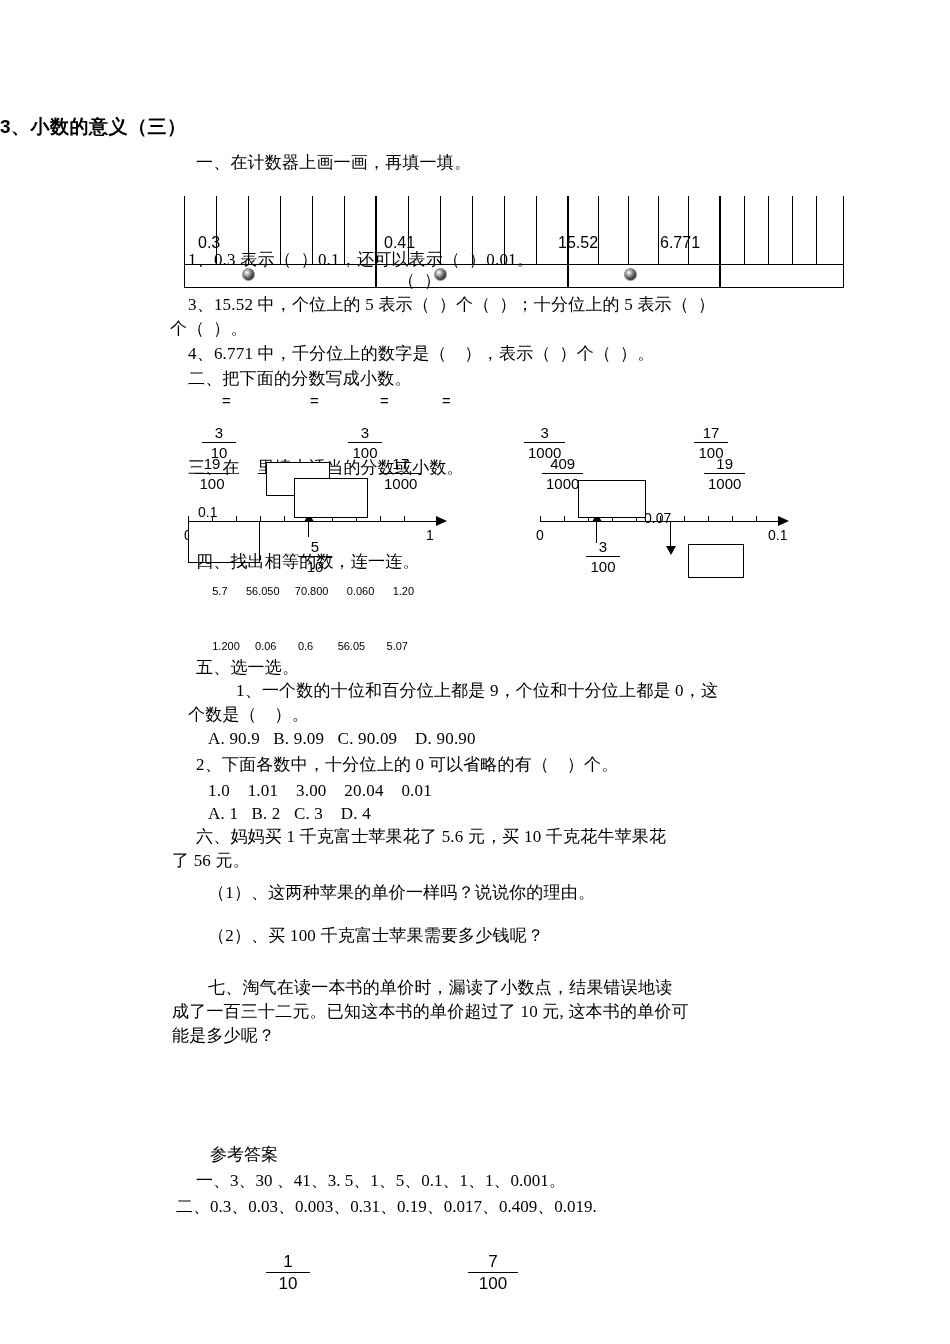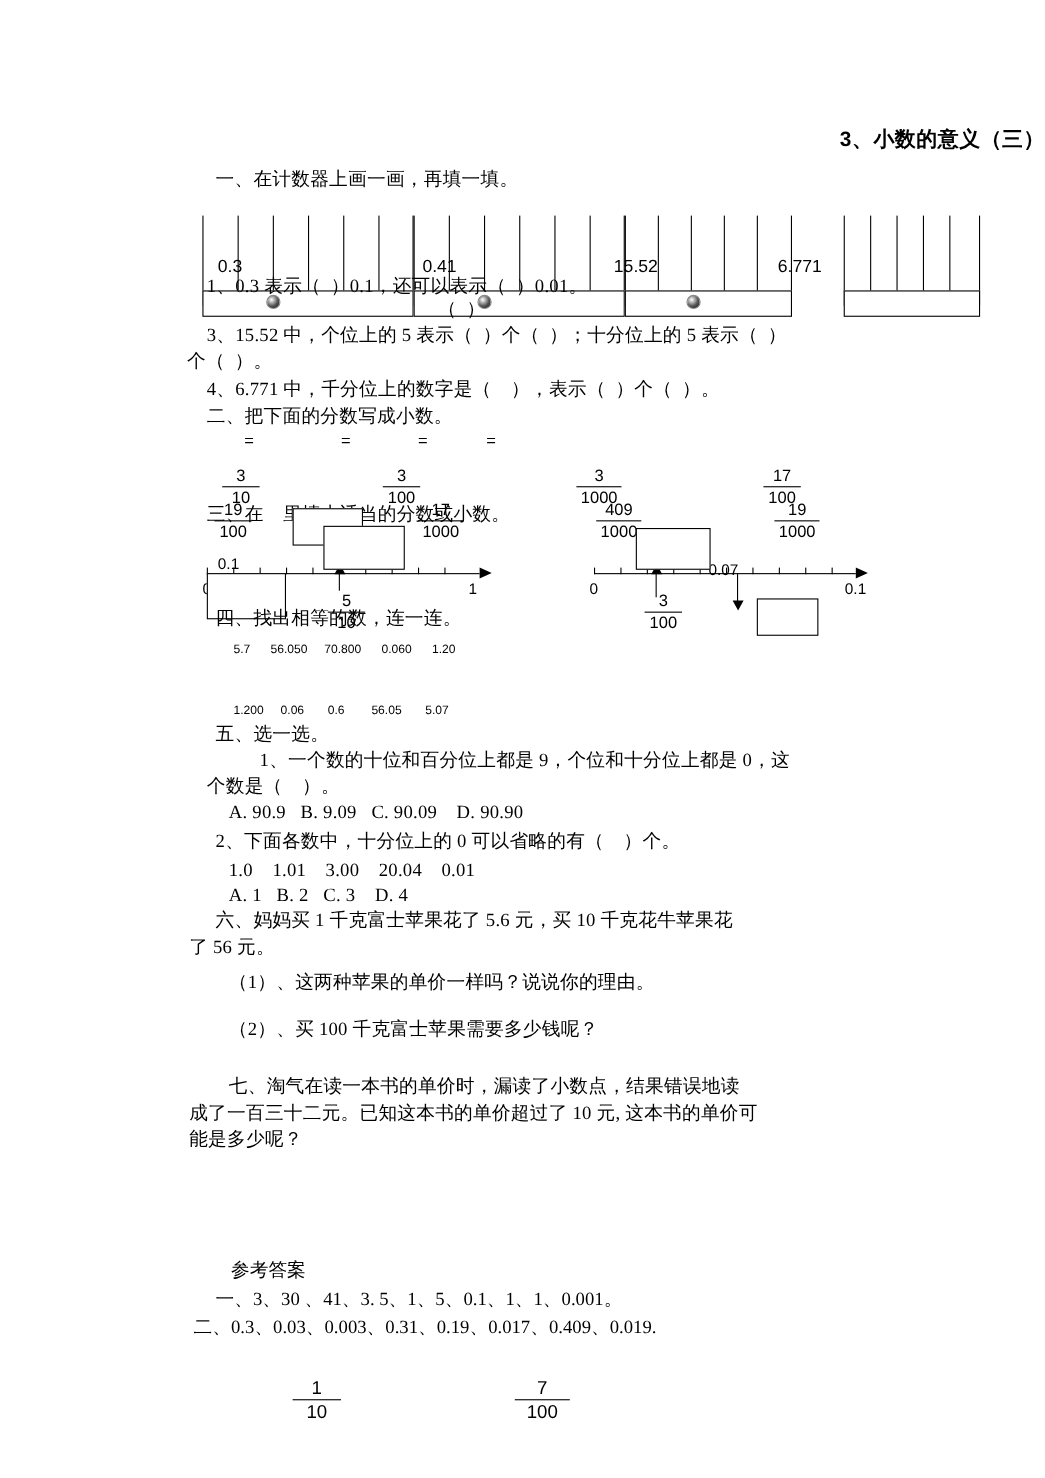--- a/index.html
+++ b/index.html
@@ -20,21 +20,21 @@
     position: absolute;
     left: 0; top: 0;
     width: 950px;
     height: 1344px;
   }
 
   .title {
     position: absolute;
     left: 0; right: 0;
     top: 114px;
-    text-align: right;
+    text-align: left;
     font-size: 19px;
     font-weight: bold;
     font-family: "Liberation Sans", "DejaVu Sans", sans-serif;
     letter-spacing: 0.5px;
   }
 
   .para {
     position: absolute;
     font-size: 17px;
     line-height: 25px;
@@ -222,21 +222,21 @@
     <div class="rod" style="left:30px;"></div>
     <div class="rod" style="left:60px;"></div>
     <div class="rod" style="left:90px;"></div>
     <div class="rod" style="left:120px;"></div>
     <div class="rod" style="left:151px;"></div>
     <div class="base" style="width:152px;"></div>
     <div class="bead" style="left:56px;"></div>
     <div class="caption" style="left:-10px;">15.52</div>
   </div>
 
-  <div class="abacus" style="left:767px; top:196px; width:145px; height:95px;">
+  <div class="abacus" style="left:720px; top:196px; width:145px; height:95px;">
     <div class="rod" style="left:0px;"></div>
     <div class="rod" style="left:24px;"></div>
     <div class="rod" style="left:48px;"></div>
     <div class="rod" style="left:72px;"></div>
     <div class="rod" style="left:96px;"></div>
     <div class="rod" style="left:123px;"></div>
     <div class="base" style="width:124px;"></div>
     <div class="caption" style="left:-60px;">6.771</div>
   </div>
 

